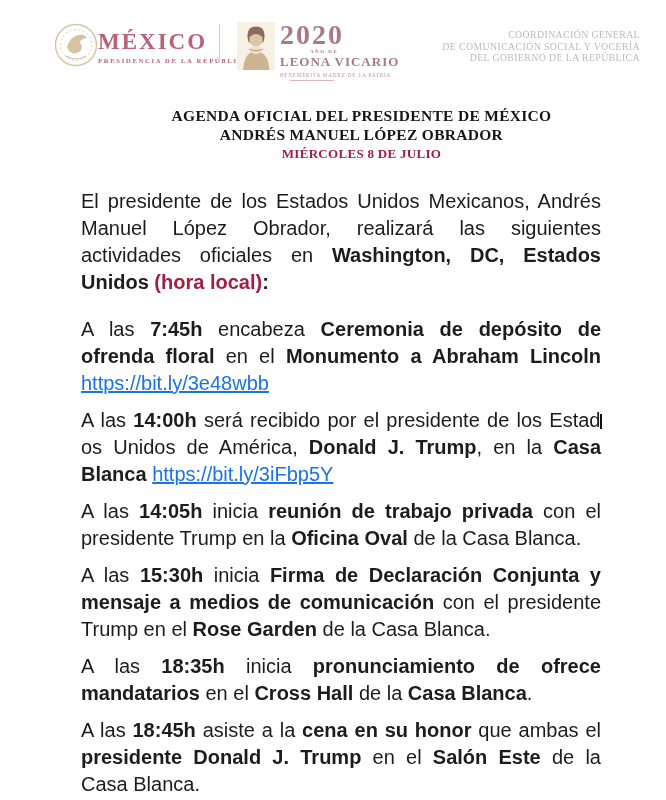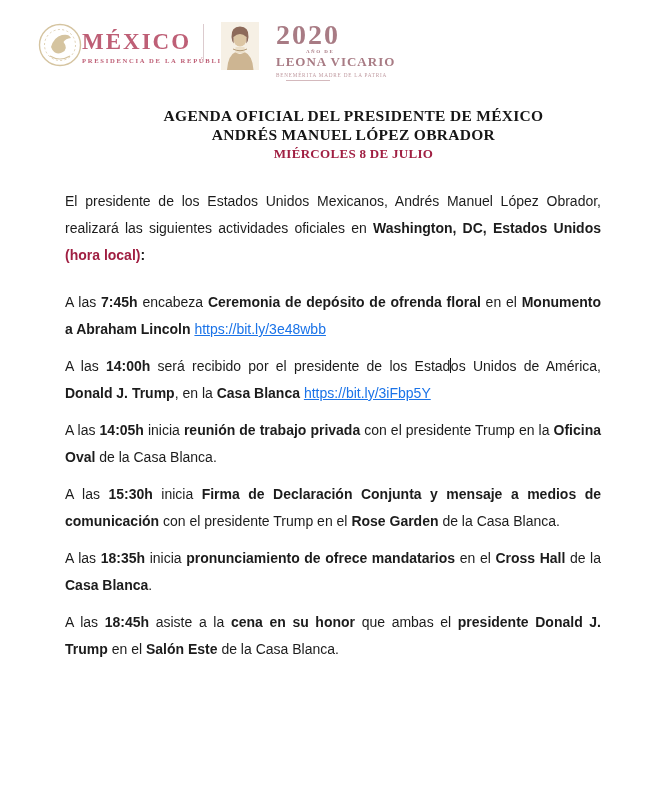--- a/index.html
+++ b/index.html
@@ -13,56 +13,57 @@
   }
   *{margin:0;padding:0;box-sizing:border-box;}
   html,body{background:#fff;}
   .page{
     position:relative;
     width:666px;height:800px;
     background:#fff;
     font-family:"Liberation Sans",sans-serif;
     color:var(--ink);
     overflow:hidden;
+    padding-left:16px;
   }
   
   .header{position:relative;height:90px;}
   .eagle{position:absolute;left:37px;top:18px;color:var(--tan);}
   .wordmark{position:absolute;left:82px;top:30px;color:var(--pink);}
   .wordmark .mx{
     font-family:"Liberation Serif",serif;font-weight:bold;
     font-size:23px;letter-spacing:2px;line-height:24px;
   }
   .wordmark .sub{
     font-family:"Liberation Serif",serif;font-weight:bold;
     font-size:6.6px;letter-spacing:1.7px;margin-top:3px;white-space:nowrap;
   }
   .vdivider{position:absolute;left:203px;top:24px;width:1px;height:38px;background:#dccbce;}
   .portrait{position:absolute;left:221px;top:22px;}
-  .badge{position:absolute;left:276px;top:22px;color:var(--mauve);font-family:"Liberation Serif",serif;}
+  .badge{position:absolute;left:264px;top:22px;color:var(--mauve);font-family:"Liberation Serif",serif;}
   .badge .year{font-weight:bold;font-size:28px;line-height:26px;letter-spacing:2px;}
   .badge .kicker{font-size:5px;letter-spacing:1.5px;margin:1px 0 0 30px;font-weight:bold;}
   .badge .name{font-weight:bold;font-size:13px;letter-spacing:1px;margin-top:0;white-space:nowrap;}
   .badge .tagline{font-size:5.2px;letter-spacing:0.8px;margin-top:2px;color:#c09ba1;white-space:nowrap;}
   .badge .rule{width:44px;height:1px;background:#d4b9bd;margin:2px 0 0 10px;}
   .office{
     position:absolute;right:26px;top:29px;
     text-align:right;color:var(--gray);
     font-family:"Liberation Serif",serif;
     font-size:9.8px;line-height:11.5px;letter-spacing:0.4px;
     white-space:nowrap;
   }
   
   .title{margin-top:16px;text-align:center;font-family:"Liberation Serif",serif;font-weight:bold;margin-left:41px;}
   .title .t1,.title .t2{font-size:15.5px;line-height:19px;color:#161616;letter-spacing:0.3px;}
   .title .t3{font-size:13px;line-height:19px;color:var(--red);letter-spacing:0.3px;}
   
   .content{padding:0 65px;margin-top:25px;}
   .para{
-    font-size:14px;line-height:27px;
+    font-size:20px;line-height:27px;
     text-align:justify;color:var(--ink);
     margin-bottom:10px;
   }
   .para.intro{margin-bottom:20px;}
   .seg-n{font-weight:normal;}
   .seg-b{font-weight:bold;}
   .seg-r{font-weight:bold;color:var(--red);}
   .seg-l{color:var(--blue);text-decoration:underline;font-weight:normal;}
   .seg-c{
     display:inline-block;width:1.5px;height:15px;
@@ -104,20 +105,25 @@
     </span>
 
     <div class="badge">
       <div class="year">2020</div>
       <div class="kicker">AÑO DE</div>
       <div class="name">LEONA VICARIO</div>
       <div class="tagline">BENEMÉRITA MADRE DE LA PATRIA</div>
       <div class="rule"></div>
     </div>
 
+    <div class="office">
+      <div>COORDINACIÓN GENERAL</div>
+      <div>DE COMUNICACIÓN SOCIAL Y VOCERÍA</div>
+      <div>DEL GOBIERNO DE LA REPÚBLICA</div>
+    </div>
   </div>
 
   <div class="title">
     <div class="t1">AGENDA OFICIAL DEL PRESIDENTE DE MÉXICO</div>
     <div class="t2">ANDRÉS MANUEL LÓPEZ OBRADOR</div>
     <div class="t3">MIÉRCOLES 8 DE JULIO</div>
   </div>
 
   <div class="content">
       <p class="para intro"><span class="seg-n">El presidente de los Estados Unidos Mexicanos, Andrés Manuel López Obrador, realizará las siguientes actividades oficiales en </span><span class="seg-b">Washington, DC, Estados Unidos </span><span class="seg-r">(hora local)</span><span class="seg-b">:</span></p>

